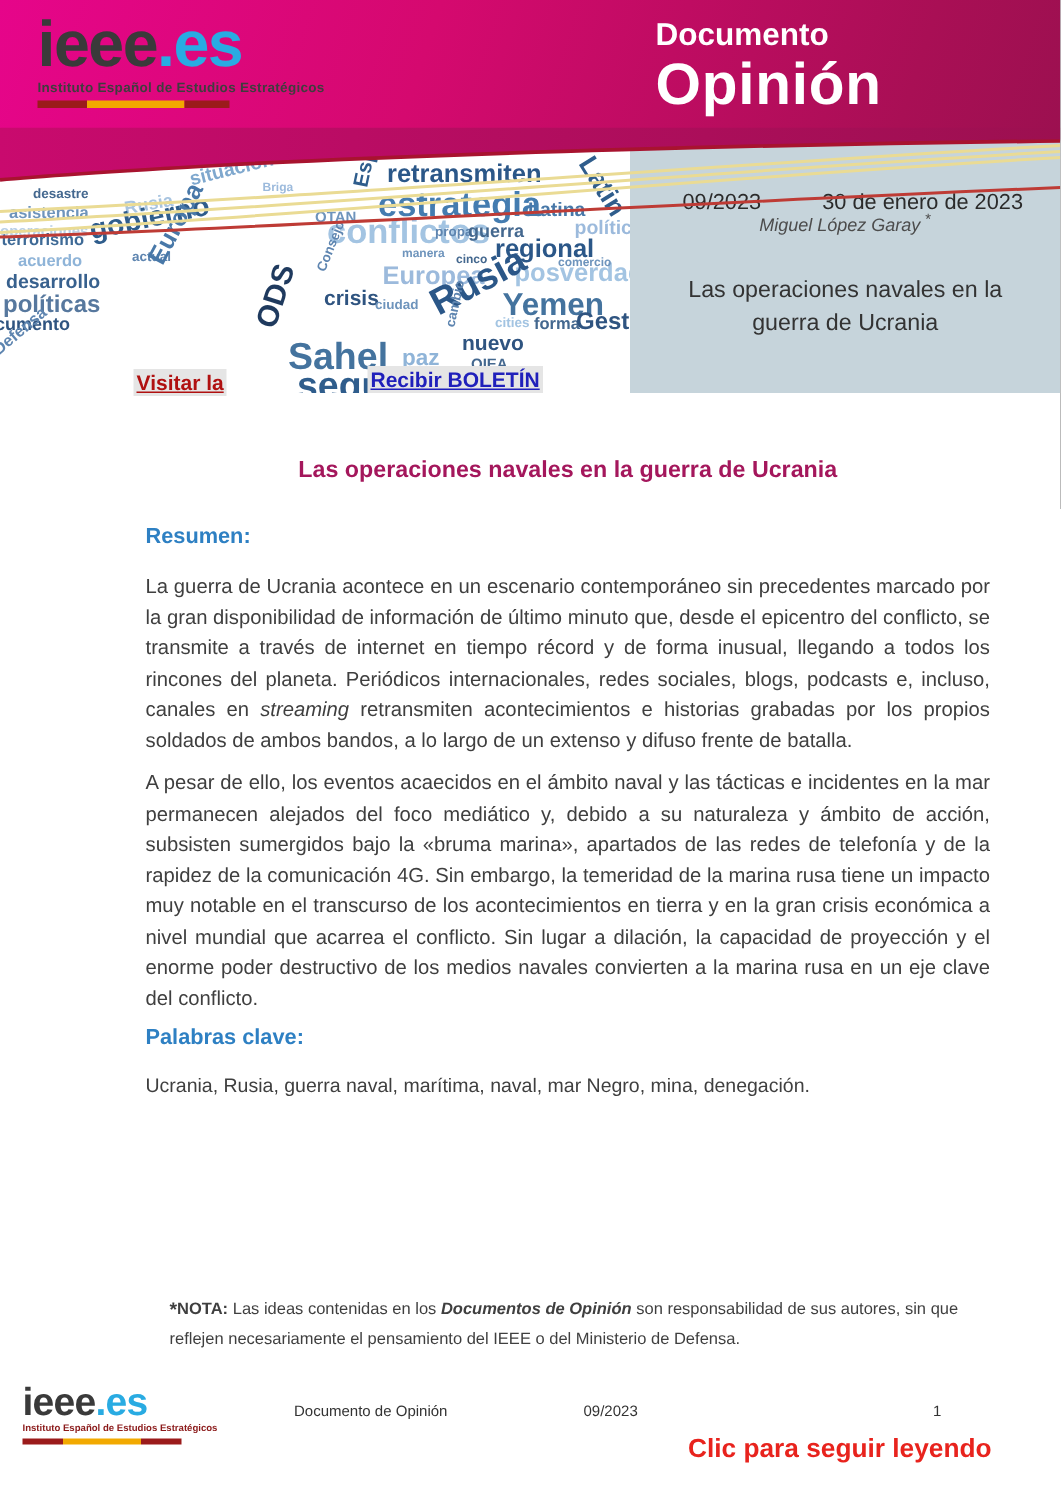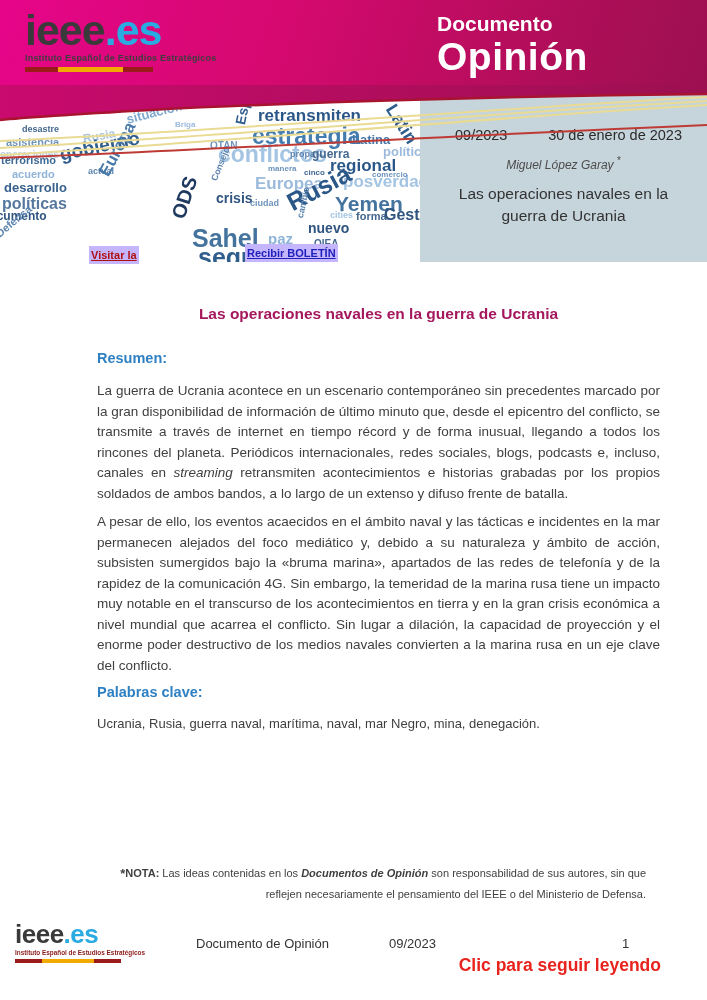--- a/index.html
+++ b/index.html
@@ -30,49 +30,49 @@
   .word-cloud {
     position:absolute; left:0; top:93px; width:420px; height:169px;
     background:#ffffff; overflow:hidden;
   }
   .wc-word { position:absolute; font-weight:bold; white-space:nowrap; transform-origin:left top; line-height:1; }
   .infobox {
     position:absolute; left:420px; top:93px; width:287px; height:169px;
     background:#C6D4DB; color:#222; 
   }
   .infobox .row1 { position:absolute; left:35px; right:25px; top:34px; display:flex; justify-content:space-between; font-size:14.5px; color:#2b2b2b; }
-  .infobox .author { position:absolute; left:0; right:0; top:62px; text-align:center; font-size:12px; font-style:italic; color:#4c4c4c; }
+  .infobox .author { position:absolute; left:0; right:0; top:48px; text-align:center; font-size:12px; font-style:italic; color:#4c4c4c; }
   .infobox .author sup { font-style:normal; font-size:10px; }
   .infobox .box-title { position:absolute; left:10px; right:10px; top:90px; text-align:center; font-size:15.5px; font-weight:normal; color:#333; line-height:22px; }
   .swoosh { position:absolute; left:0; top:85px; width:707px; height:80px; pointer-events:none; }
-  .link-chip { position:absolute; font-size:11px; font-weight:bold; text-decoration:underline; background:#c4b5fd; padding:0 2px; line-height:18px; }
+  .link-chip { position:absolute; font-size:14px; font-weight:bold; text-decoration:underline; background:#e5e5e5; padding:0 2px; line-height:18px; }
   .link-visit { left:89px; top:246px; color:#B01010; }
   .link-newsletter { left:245px; top:244px; color:#2020BB; }
   
   .main-content { position:absolute; left:97px; top:305px; width:563px; color:#3F3F3F; }
   .article-title { text-align:center; font-size:15.5px; font-weight:bold; color:#A4175C; margin-bottom:27px; }
   .section-heading { font-size:14.5px; color:#2E80C3; margin-bottom:15px;font-weight:bold; }
   .para { font-size:13.5px; line-height:20.5px; text-align:justify; margin-bottom:8px; }
   .para .it { font-style:italic; }
   .keywords-heading { margin-top:7px; }
   .keywords { font-size:13px; margin-top:16px; text-align:left; }
   
-  .note { position:absolute; left:83px; top:863px; width:563px; font-size:11px; line-height:20px; color:#3F3F3F; text-align:right; }
+  .note { position:absolute; left:113px; top:863px; width:563px; font-size:11px; line-height:20px; color:#3F3F3F; text-align:left; }
   .note .mark { font-weight:bold; font-size:13px; vertical-align:-1px; }
   .note .lbl { font-weight:bold; }
   .note .it { font-style:italic; font-weight:bold; }
   
   .footer-logo { position:absolute; left:15px; top:921px; }
   .footer-logo .wordmark { font-weight:bold; font-size:26px; line-height:27px; letter-spacing:-.5px; }
   .footer-logo .wordmark .ieee { color:#3A3A3A; }
   .footer-logo .wordmark .es { color:#29ABE2; }
   .footer-logo .subtitle { font-size:6.4px; color:#8B1A1A; font-weight:bold; margin-top:1px; }
   .footer-logo .flagbar { height:4px; margin-top:3px; width:106px; }
   .footer-logo .flagbar .r1 { width:27px; } .footer-logo .flagbar .y { width:52px; } .footer-logo .flagbar .r2 { width:27px; }
-  .footer-item { position:absolute; font-size:13px; color:#333;text-align:center; }
+  .footer-item { position:absolute; font-size:10px; color:#333;text-align:center; }
   .f-doclabel { left:196px; top:936px; }
   .f-number { left:389px; top:936px; }
   .f-page { left:622px; top:936px; }
   .footer-cta { position:absolute; right:46px; top:955px; font-size:17.5px; font-weight:bold; color:#E8231D; }
 </style>
 </head>
 <body>
 
 <div class="page">
 

